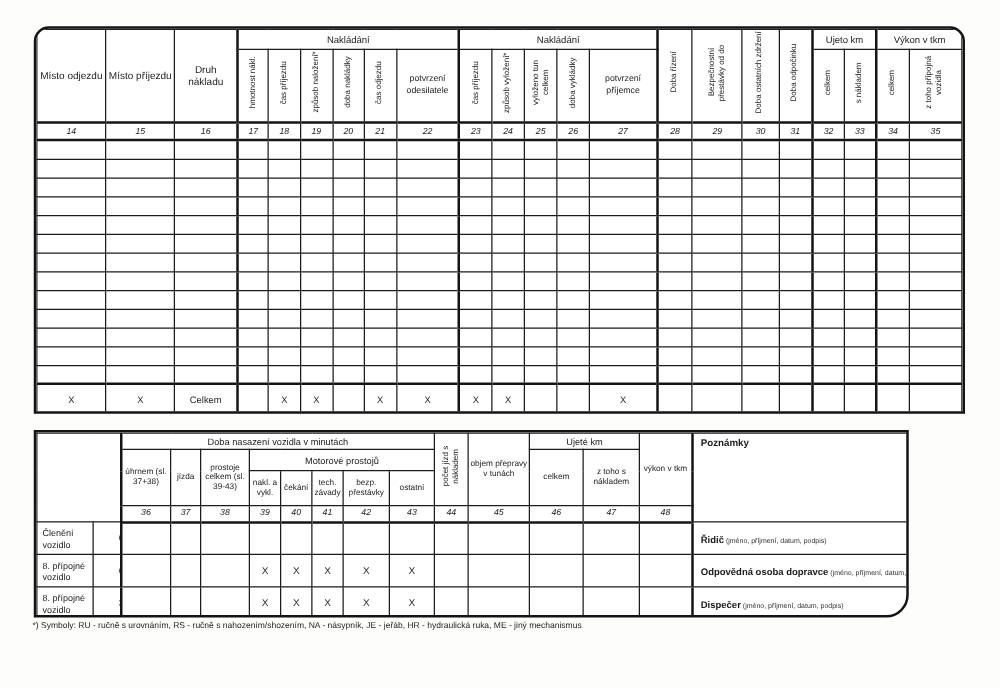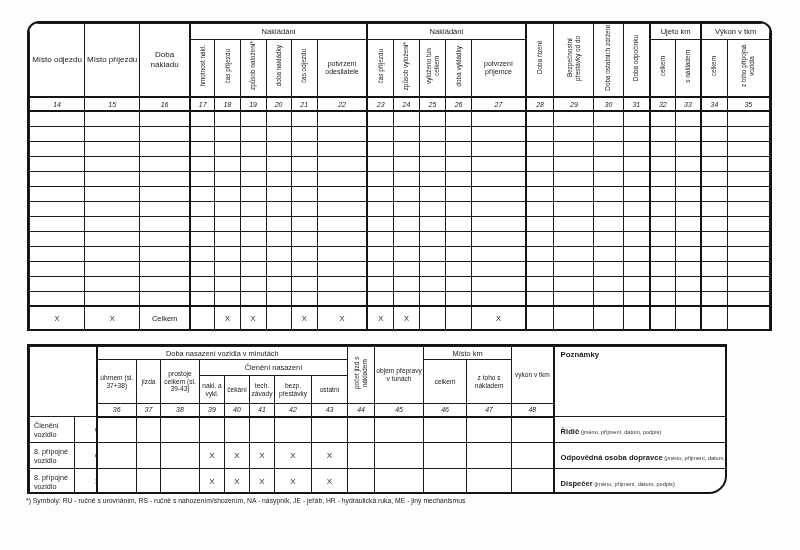--- a/index.html
+++ b/index.html
@@ -83,21 +83,21 @@
           <col style="width:27px">
         <col style="width:25px">
           <col style="width:26px">
         <col style="width:26px">
           <col style="width:42px">
       </colgroup>
       <thead>
         <tr class="r1">
           <th rowspan="2" class="hlabel">Místo odjezdu</th>
           <th rowspan="2" class="hlabel">Místo příjezdu</th>
-          <th rowspan="2" class="hlabel">Doba nákladu</th>
+          <th rowspan="2" class="hlabel">Druh nákladu</th>
           <th colspan="6" class="group gsep">Nakládání</th>
           <th colspan="5" class="group gsep">Nakládání</th>
           <th rowspan="2" class="gsep"><span class="rot">Doba řízení</span></th>
           <th rowspan="2"><span class="rot">Bezpečnostní přestávky od do</span></th>
           <th rowspan="2"><span class="rot">Doba ostatních zdržení</span></th>
           <th rowspan="2"><span class="rot">Doba odpočinku</span></th>
           <th colspan="2" class="group gsep">Ujeto km</th>
           <th colspan="2" class="group gsep">Výkon v tkm</th>
         </tr>
         <tr class="r2">
@@ -504,29 +504,29 @@
           <col style="width:45px">
           <col style="width:42px">
         <col style="width:200px">
       </colgroup>
       <thead>
         <tr class="b1">
           <th colspan="2" rowspan="4"></th>
           <th colspan="8" class="group vsep">Doba nasazení vozidla v minutách</th>
           <th rowspan="3"><span class="rot">počet jízd s nákladem</span></th>
           <th rowspan="3" class="sub">objem přepravy v tunách</th>
-          <th colspan="2" class="group">Místo km</th>
+          <th colspan="2" class="group">Ujeté km</th>
           <th rowspan="3" class="sub">výkon v tkm</th>
           <th rowspan="4" class="pozn vsep">Poznámky</th>
         </tr>
         <tr class="b2">
           <th rowspan="2" class="sub vsep">úhrnem (sl. 37+38)</th>
           <th rowspan="2" class="sub">jízda</th>
           <th rowspan="2" class="sub">prostoje celkem (sl. 39-43)</th>
-          <th colspan="5" class="group">Členění nasazení</th>
+          <th colspan="5" class="group">Motorové prostojů</th>
           <th rowspan="2" class="sub">celkem</th>
           <th rowspan="2" class="sub">z toho s nákladem</th>
         </tr>
         <tr class="b3">
           <th class="sub">nakl. a vykl.</th>
           <th class="sub">čekání</th>
           <th class="sub">tech. závady</th>
           <th class="sub">bezp. přestávky</th>
           <th class="sub">ostatní</th>
         </tr>

